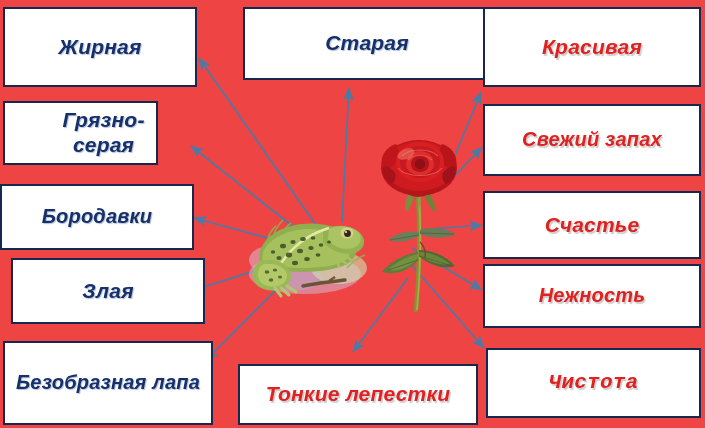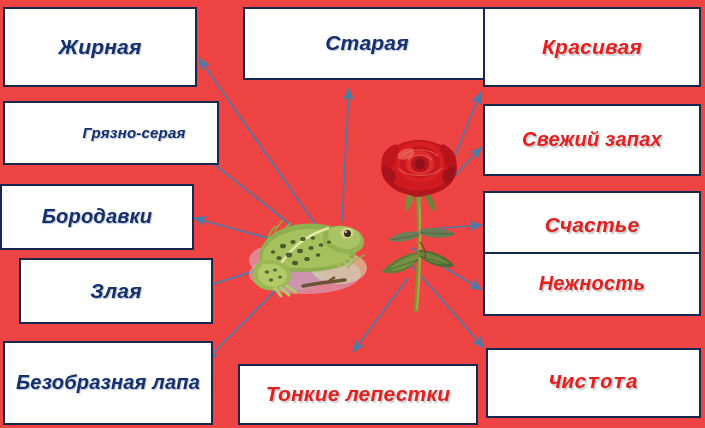--- a/index.html
+++ b/index.html
@@ -204,29 +204,29 @@
       </g>
 
       <ellipse cx="44" cy="20" rx="9" ry="5" fill="#ff8d80" opacity="0.45" transform="rotate(-22 44 20)"></ellipse>
     </svg>
   </div>
 
   <div class="box blue" style="left:3px;top:7px;width:194px;height:80px;font-size:21px;">
     <span class="lbl">Жирная</span>
   </div>
 
-  <div class="box blue" style="left:3px;top:101px;width:216px;height:64px;font-size:15px;padding-left:46px;">
+  <div class="box blue" style="left:3px;top:101px;width:155px;height:64px;font-size:21px;padding-left:46px;">
     <span class="lbl">Грязно-серая</span>
   </div>
 
   <div class="box blue" style="left:0;top:184px;width:194px;height:66px;font-size:20px;">
     <span class="lbl">Бородавки</span>
   </div>
 
-  <div class="box blue" style="left:19px;top:258px;width:194px;height:66px;font-size:21px;">
+  <div class="box blue" style="left:11px;top:258px;width:194px;height:66px;font-size:21px;">
     <span class="lbl">Злая</span>
   </div>
 
   <div class="box blue" style="left:3px;top:341px;width:210px;height:84px;font-size:20px;">
     <span class="lbl">Безобразная лапа</span>
   </div>
 
   <div class="box blue" style="left:243px;top:7px;width:248px;height:73px;font-size:21px;">
     <span class="lbl">Старая</span>
   </div>
@@ -240,21 +240,21 @@
   </div>
 
   <div class="box red" style="left:483px;top:104px;width:218px;height:72px;font-size:20px;">
     <span class="lbl">Свежий запах</span>
   </div>
 
   <div class="box red" style="left:483px;top:191px;width:218px;height:68px;font-size:21px;">
     <span class="lbl">Счастье</span>
   </div>
 
-  <div class="box red" style="left:483px;top:252px;width:218px;height:64px;font-size:20px;">
+  <div class="box red" style="left:483px;top:264px;width:218px;height:64px;font-size:20px;">
     <span class="lbl">Нежность</span>
   </div>
 
   <div class="box red" style="left:486px;top:348px;width:215px;height:70px;font-size:21px;font-family:Liberation Mono, monospace;">
     <span class="lbl">Чистота</span>
   </div>
 
 </div>
 
 </body></html>

